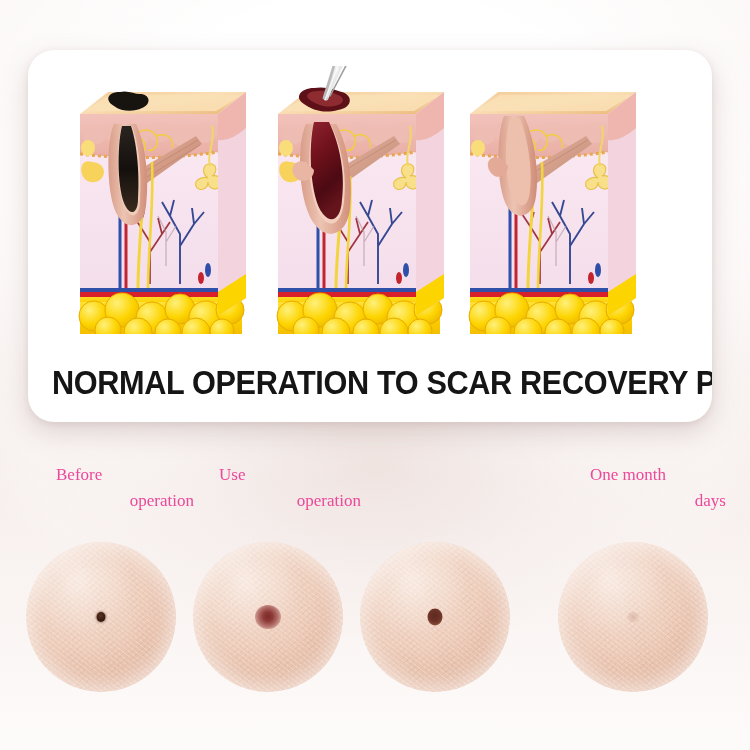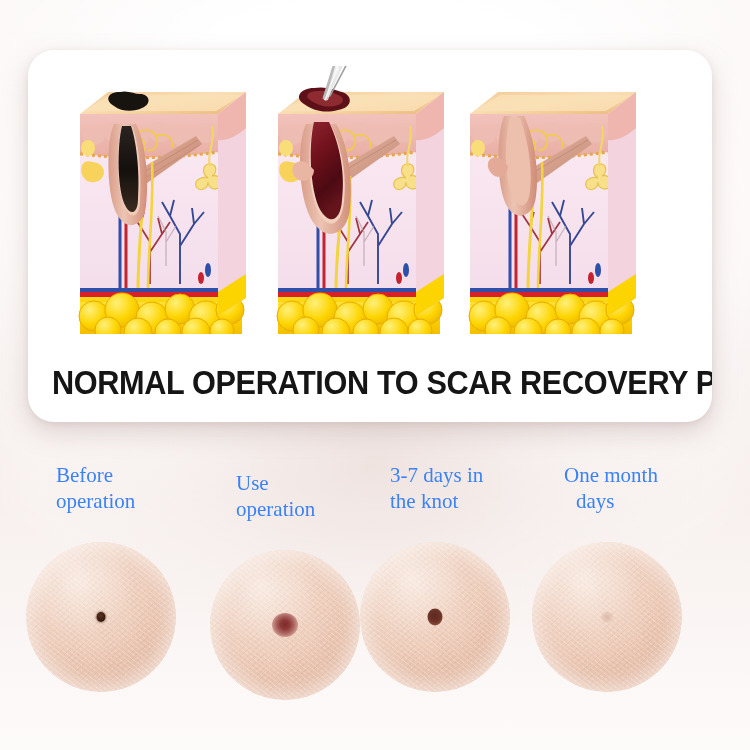--- a/index.html
+++ b/index.html
@@ -88,37 +88,37 @@
     width: 750px;
     height: 270px;
   }
   .stage {
     position: absolute;
     top: 0;
     width: 176px;
     height: 270px;
   }
   .stage.s1 { left: 18px; }
-  .stage.s2 { left: 202px; margin-top: 8px; }
+  .stage.s2 { left: 185px; }
   .stage.s3 { left: 352px; }
-  .stage.s4 { left: 524px; }
+  .stage.s4 { left: 550px; }
 
   .stage-label {
     font-family: "Liberation Serif", serif;
-    font-size: 21px;
+    font-size: 17px;
     line-height: 26px;
-    color: #3b82f6;
+    color: #ec4899;
     text-align: left;
     padding-left: 38px;
     height: 58px;
   }
   .stage.s2 .stage-label { padding-left: 34px; }
   .stage.s3 .stage-label { padding-left: 38px; }
   .stage.s4 .stage-label { padding-left: 40px; }
-  .stage-label .l2 { display: block; }
+  .stage-label .l2 { display: block; text-align: right; }
   .stage.s4 .stage-label .l2 { padding-left: 12px; }
 
   
   .skin-circle-wrap {
     position: relative;
     width: 176px;
     height: 176px;
     margin-top: 22px;
   }
   .skin-circle {
@@ -633,22 +633,20 @@
         <div class="tex"></div>
         <div class="sheen"></div>
         <div class="edge"></div>
         <div class="mark m-wound"></div>
       </div>
     </div>
   </div>
 
   <div class="stage s3">
     <div class="stage-label">
-      <span>3-7 days in</span>
-      <span class="l2">the knot</span>
     </div>
     <div class="skin-circle-wrap">
       <div class="skin-circle">
         <div class="base"></div>
         <div class="tex"></div>
         <div class="sheen"></div>
         <div class="edge"></div>
         <div class="mark m-scab"></div>
       </div>
     </div>

